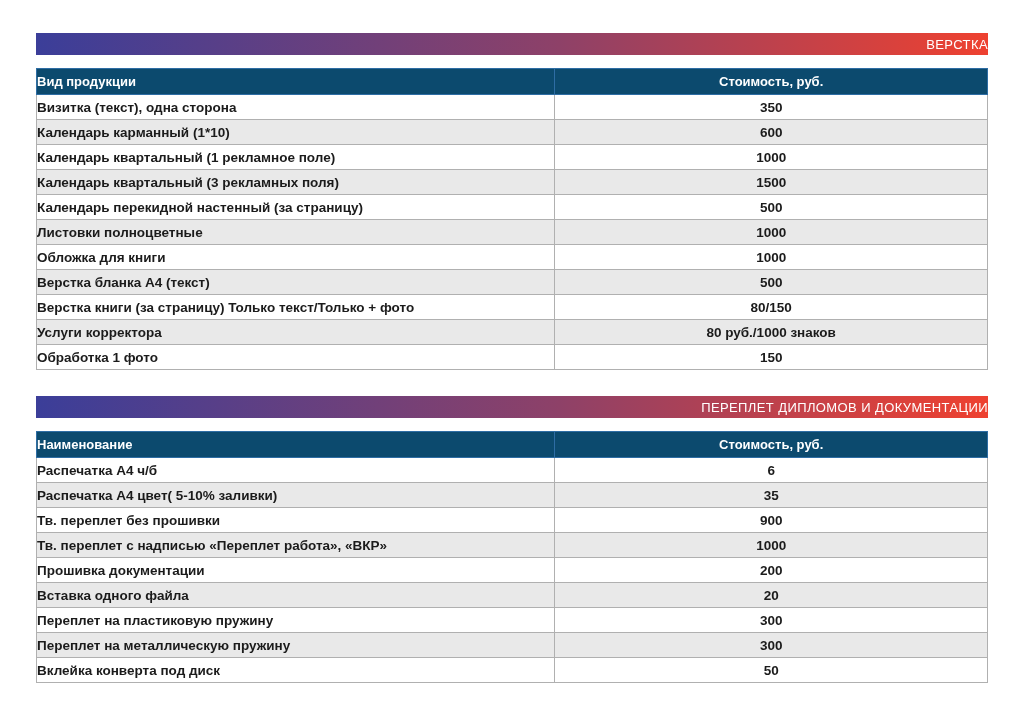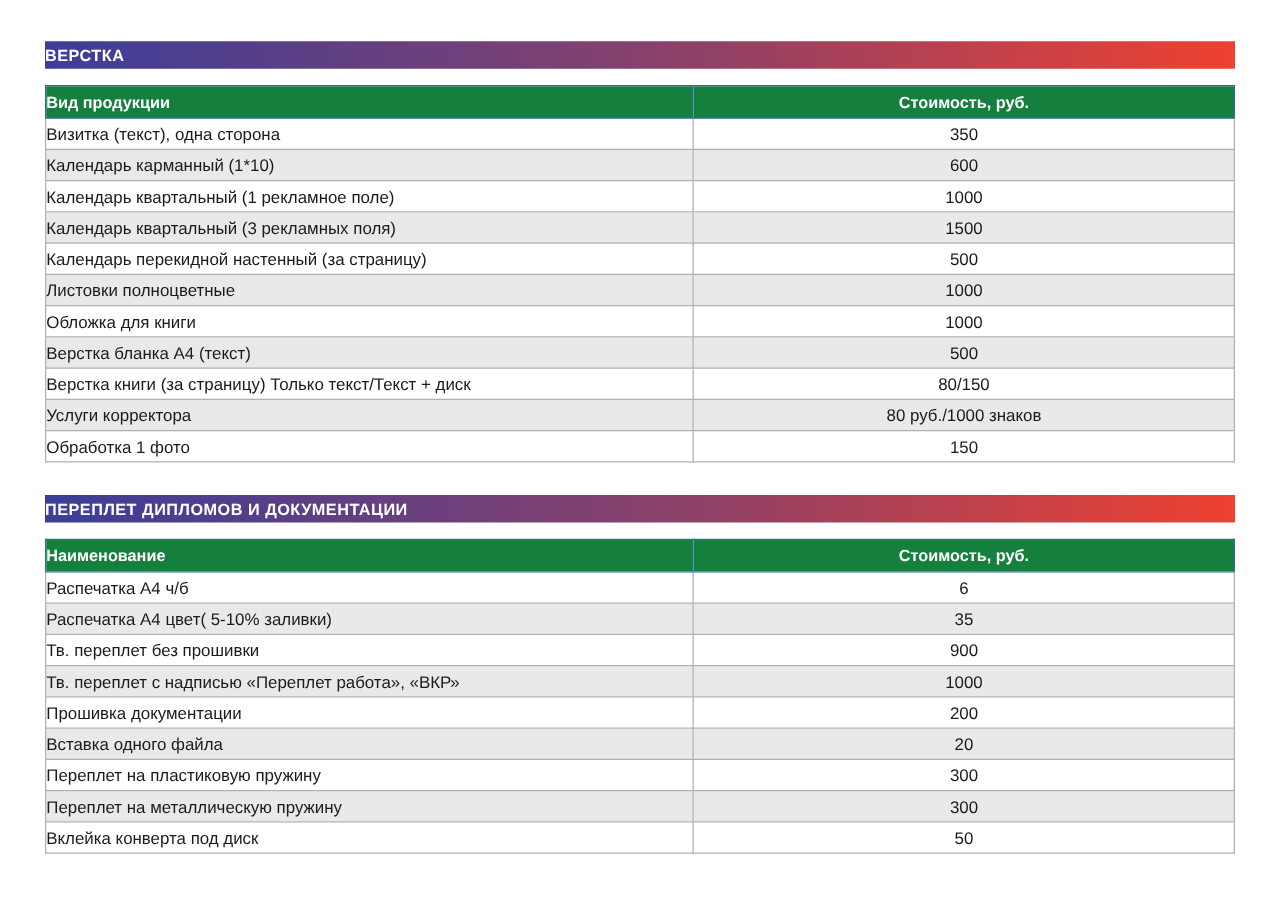--- a/index.html
+++ b/index.html
@@ -13,47 +13,48 @@
     font-family: "Liberation Sans", sans-serif;
     overflow: hidden;
   }
   .page {
     padding: 33px 36px 0 36px;
   }
   .banner {
     height: 22px;
     background: linear-gradient(90deg, #3b3e99 0%, #8e4168 55%, #ee4130 100%);
     color: #ffffff;
-    font-weight: bold;
+    font-weight: normal;
     font-size: 13px;
     letter-spacing: 0.4px;
     display: flex;
     align-items: center;
-    justify-content: flex-start;
+    justify-content: flex-end;
   }
   .banner.second {
     margin-top: 26px;
   }
   table.price-table {
     width: 100%;
     border-collapse: collapse;
     table-layout: fixed;
     margin-top: 13px;
     font-size: 13.5px;
     color: #1b1b1b;
   }
   table.price-table th,
   table.price-table td {
     border: 1px solid #b0b0b0;
     padding: 0;
     overflow: hidden;
     white-space: nowrap;
+    font-weight: bold;
   }
   table.price-table th {
-    background: #15803d;
+    background: #0c4a6e;
     color: #ffffff;
     font-weight: bold;
     font-size: 13px;
     height: 25px;
     border-color: #2e6da4;
   }
   table.price-table th.col-price {
     border-left: 1px solid #255d8e;
   }
   table.price-table td {
@@ -120,21 +121,21 @@
       </tr>
       <tr>
         <td class="col-name">Обложка для книги</td>
         <td class="col-price">1000</td>
       </tr>
       <tr>
         <td class="col-name">Верстка бланка А4 (текст)</td>
         <td class="col-price">500</td>
       </tr>
       <tr>
-        <td class="col-name">Верстка книги (за страницу) Только текст/Текст + диск</td>
+        <td class="col-name">Верстка книги (за страницу) Только текст/Только + фото</td>
         <td class="col-price">80/150</td>
       </tr>
       <tr>
         <td class="col-name">Услуги корректора</td>
         <td class="col-price">80 руб./1000 знаков</td>
       </tr>
       <tr>
         <td class="col-name">Обработка 1 фото</td>
         <td class="col-price">150</td>
       </tr>

